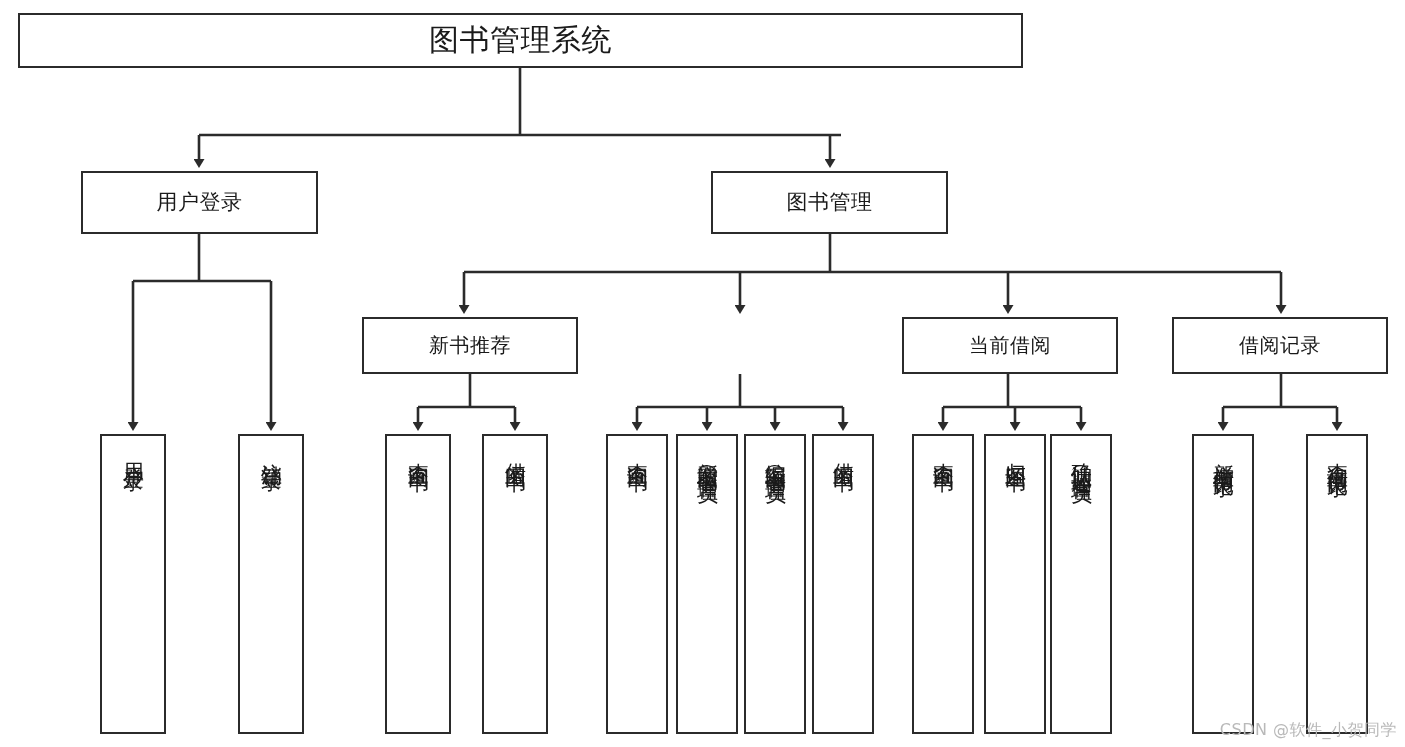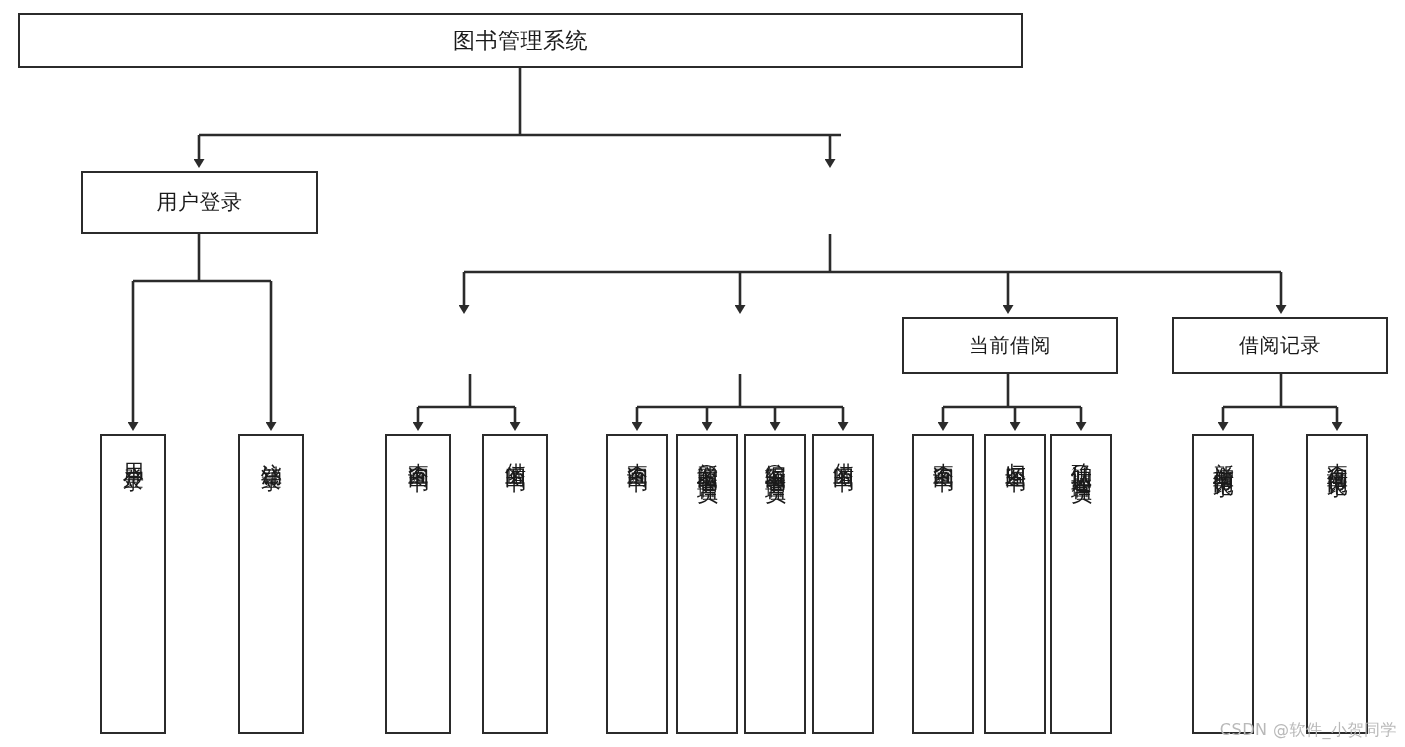--- a/index.html
+++ b/index.html
@@ -34,21 +34,21 @@
     justify-content: center;
     color: #1a1a1a;
   }
   .node .label {
     font-size: 21px;
     line-height: 1.15;
     letter-spacing: 0.5px;
     white-space: nowrap;
     color: #1a1a1a;
   }
-  .node.root .label { font-size: 22px; }
+  .node.root .label { font-size: 30px; }
   .node.lvl2 .label { font-size: 21px; }
   .node.lvl3 .label { font-size: 20px; }
 
   
   .node.leaf {
     align-items: flex-start;
     justify-content: center;
     padding-top: 10px;
   }
   .node.leaf .label {
@@ -126,21 +126,27 @@
     </g>
   </svg>
 
   <div class="node root" style="left: 18px; top: 13px; width: 1005px; height: 55px; border-color: rgb(43, 43, 43); background: rgb(255, 255, 255); color: rgb(26, 26, 26);">
     <span class="label">图书管理系统</span>
   </div>
 
   <div class="node lvl2" style="left: 81px; top: 171px; width: 237px; height: 63px; border-color: rgb(43, 43, 43); background: rgb(255, 255, 255); color: rgb(26, 26, 26);">
     <span class="label">用户登录</span>
   </div>
+  <div class="node lvl2" style="left: 711px; top: 171px; width: 237px; height: 63px; border-color: rgb(43, 43, 43); background: rgb(255, 255, 255); color: rgb(26, 26, 26);">
+    <span class="label">图书管理</span>
+  </div>
 
+  <div class="node lvl3" style="left: 362px; top: 317px; width: 216px; height: 57px; border-color: rgb(43, 43, 43); background: rgb(255, 255, 255); color: rgb(26, 26, 26);">
+    <span class="label">新书推荐</span>
+  </div>
   <div class="node lvl3" style="left: 902px; top: 317px; width: 216px; height: 57px; border-color: rgb(43, 43, 43); background: rgb(255, 255, 255); color: rgb(26, 26, 26);">
     <span class="label">当前借阅</span>
   </div>
   <div class="node lvl3" style="left: 1172px; top: 317px; width: 216px; height: 57px; border-color: rgb(43, 43, 43); background: rgb(255, 255, 255); color: rgb(26, 26, 26);">
     <span class="label">借阅记录</span>
   </div>
 
   <div class="node leaf" style="left: 100px; top: 434px; width: 66px; height: 300px; border-color: rgb(43, 43, 43); background: rgb(255, 255, 255); color: rgb(26, 26, 26);">
     <span class="label">用户登录</span>
   </div>

